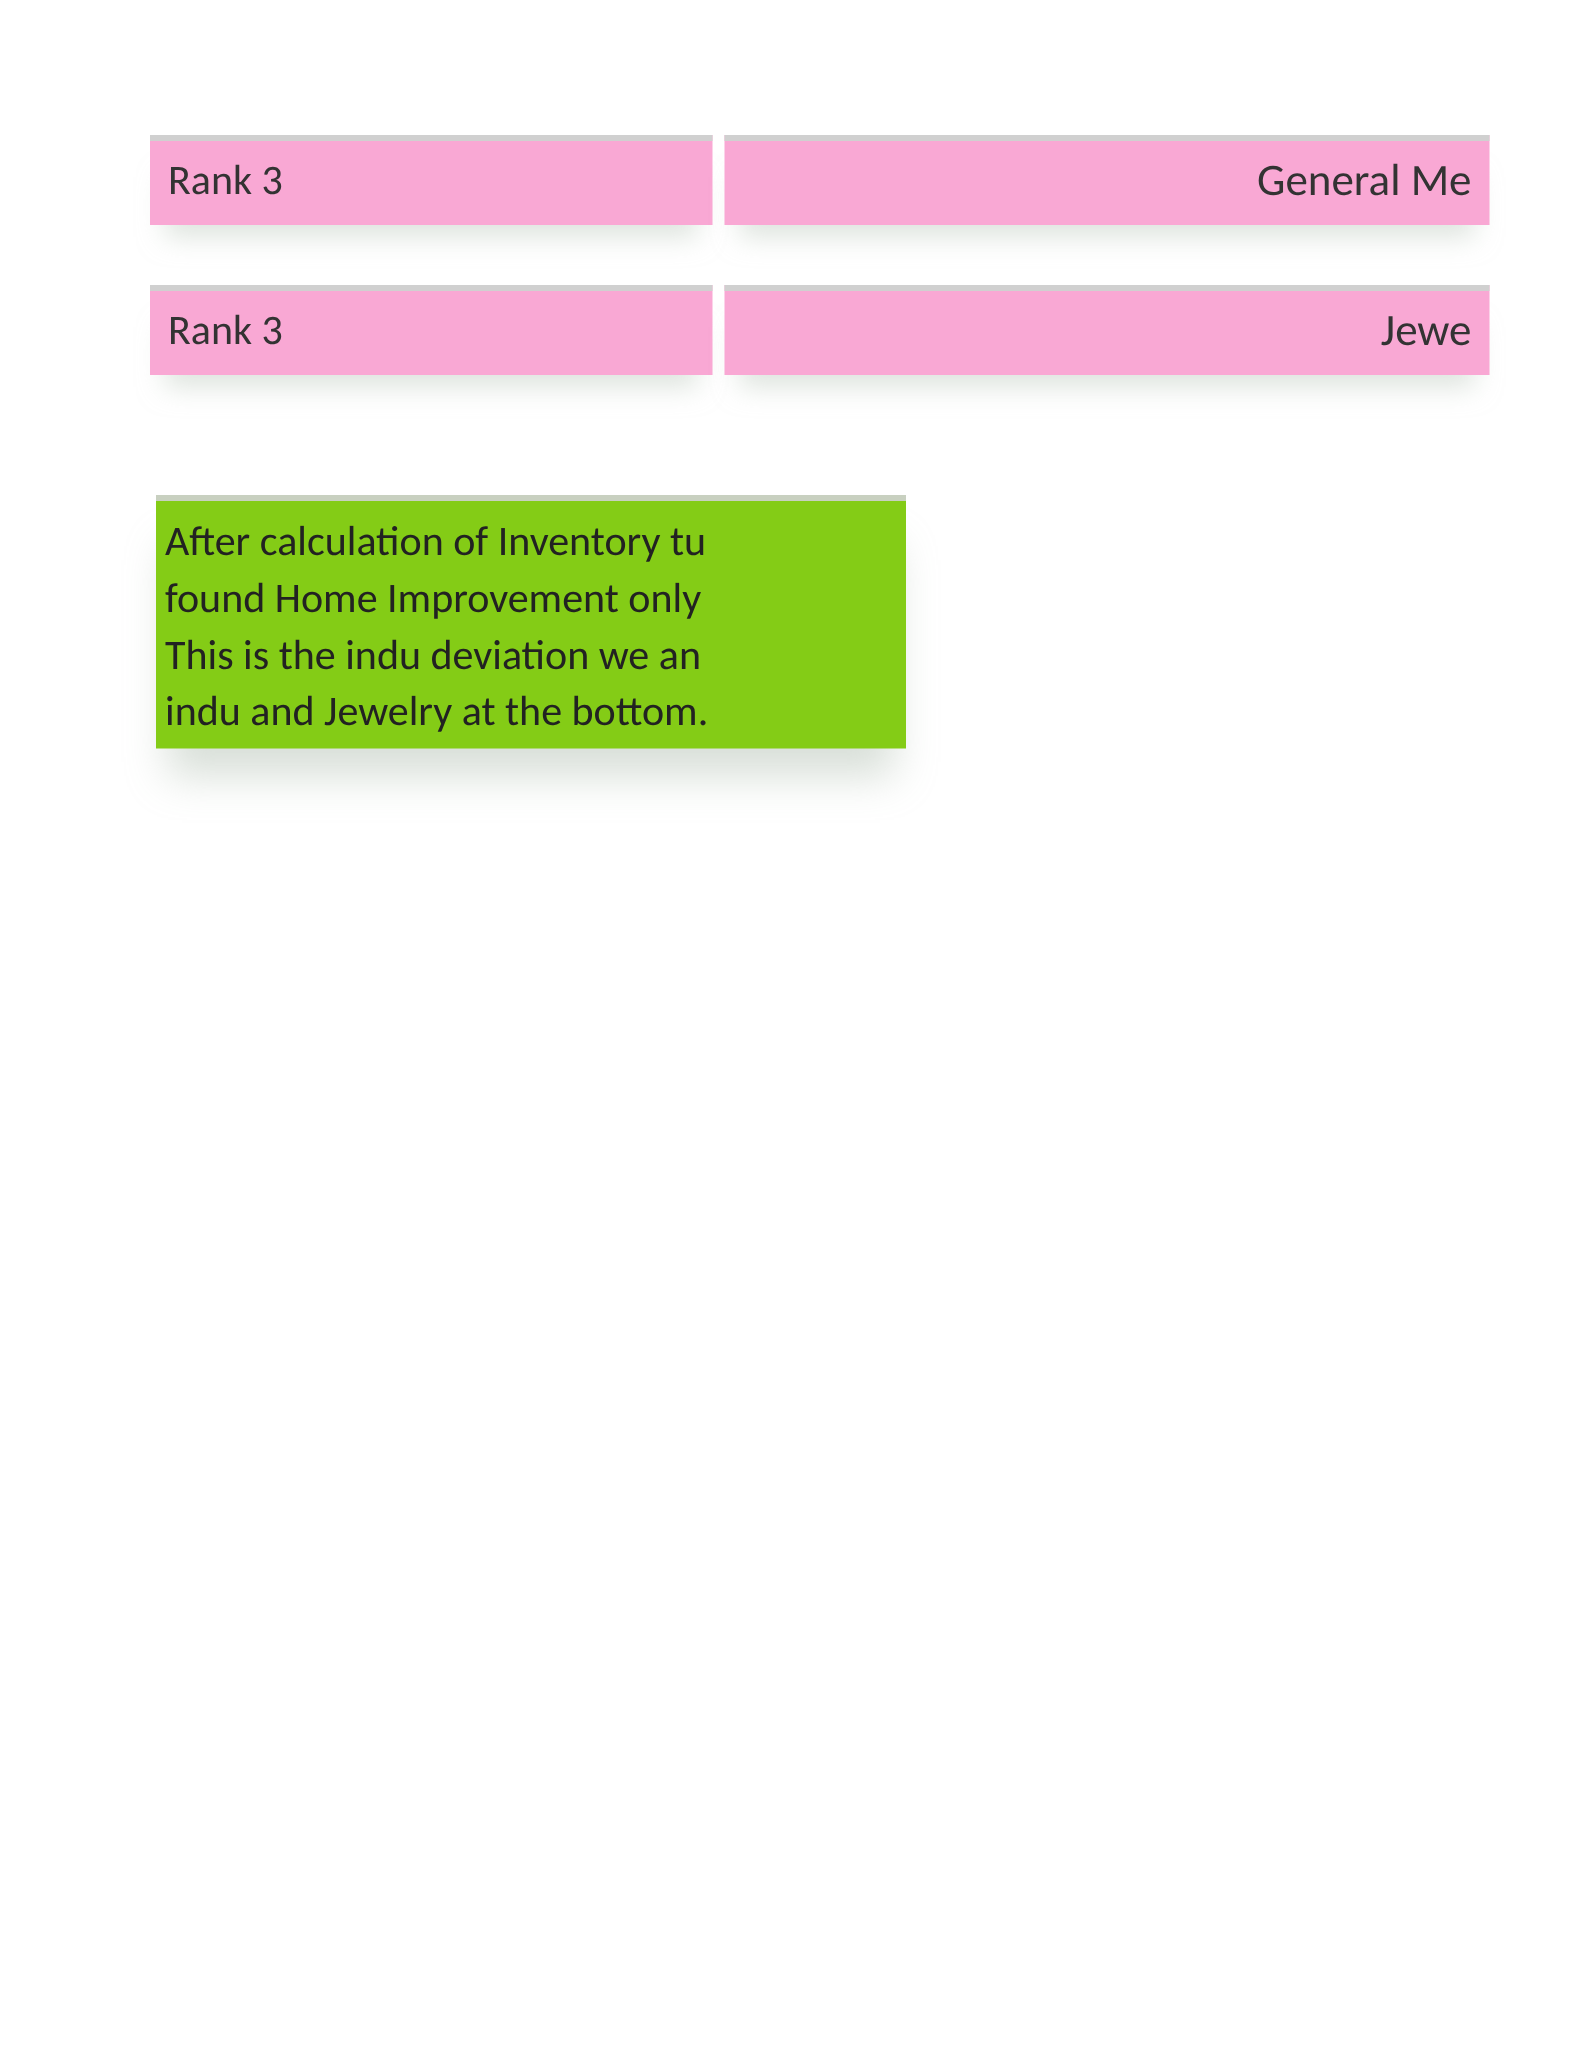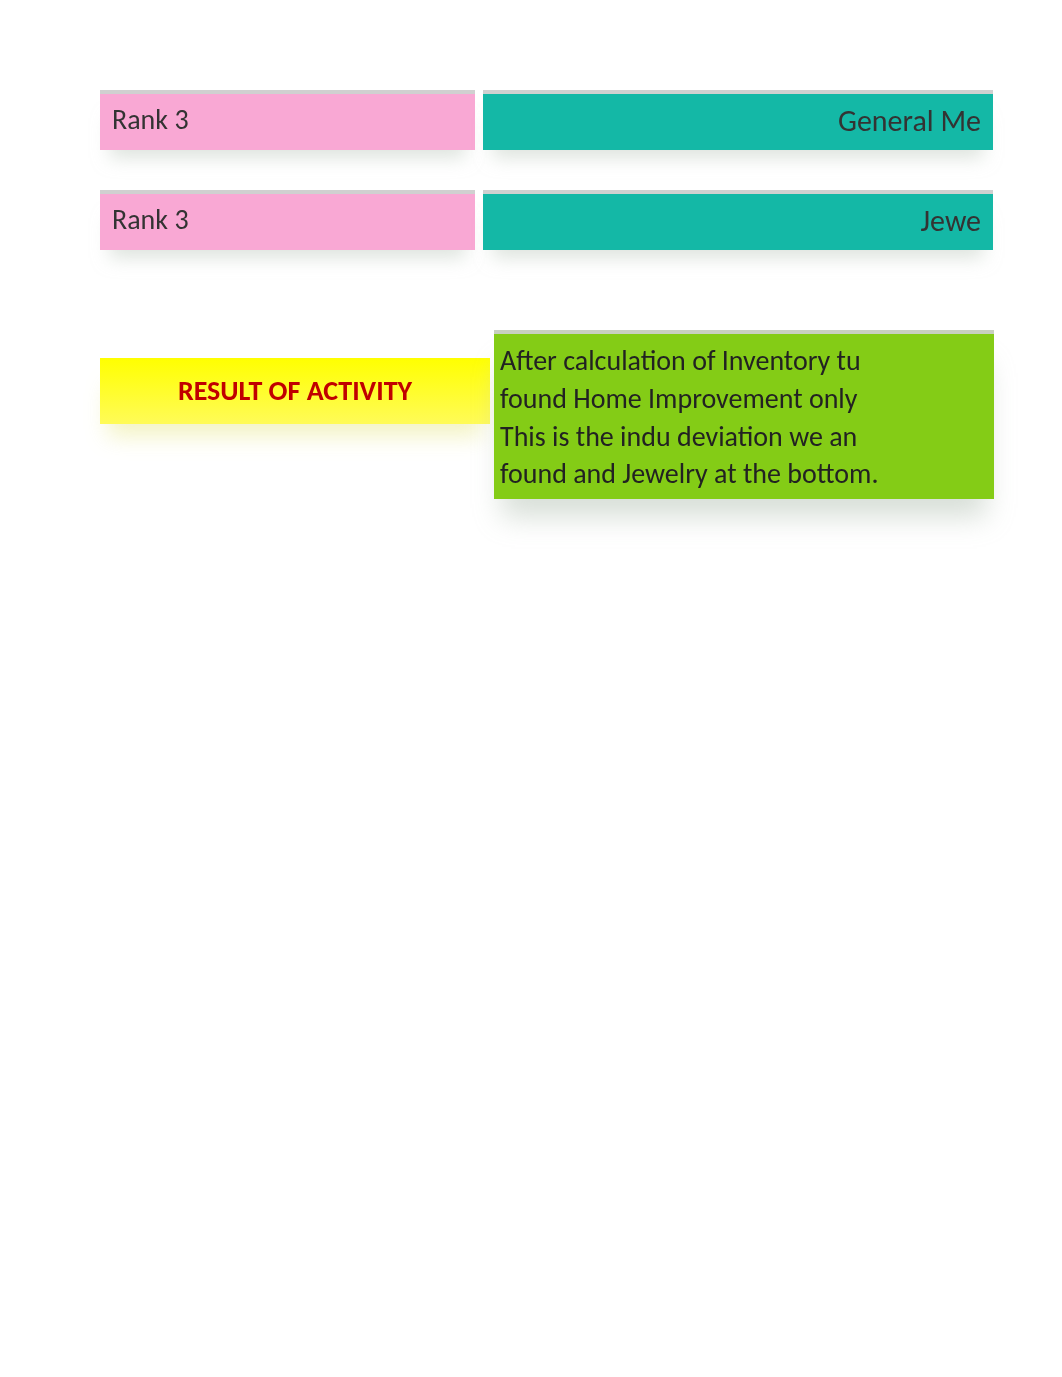--- a/index.html
+++ b/index.html
@@ -31,21 +31,21 @@
       background: #f9a8d4;
       border-top: 4px solid #d0d0d0;
       padding: 8px 12px;
       font-size: 28px;
       color: #333;
       position: relative;
       box-shadow: 0 18px 18px -10px rgba(200, 210, 200, 0.6);
     }
     .rank-cell-right {
       width: 510px;
-      background: #14b8a6;
+      background: #f9a8d4;
       border-top: 4px solid #d0d0d0;
       padding: 8px 12px;
       font-size: 30px;
       color: #333;
       text-align: right;
       position: relative;
       margin-left: 8px;
       box-shadow: 0 18px 18px -10px rgba(200, 210, 200, 0.6);
     }
     .result-section {
@@ -102,22 +102,21 @@
   <div class="rank-row">
     <div class="rank-cell-left">
       <span>Rank 3</span>
     </div>
     <div class="rank-cell-right">
       <span>Jewe</span>
     </div>
   </div>
 
   <div class="result-section">
-    <div class="result-label">RESULT OF ACTIVITY</div>
     <div class="result-text-box">
       <div class="result-text-line">After calculation of Inventory tu</div>
       <div class="result-text-line">found Home Improvement only</div>
       <div class="result-text-line">This is the indu deviation we an</div>
-      <div class="result-text-line">found and Jewelry at the bottom.</div>
+      <div class="result-text-line">indu and Jewelry at the bottom.</div>
     </div>
   </div>
 
 </div>
 
 </body></html>

